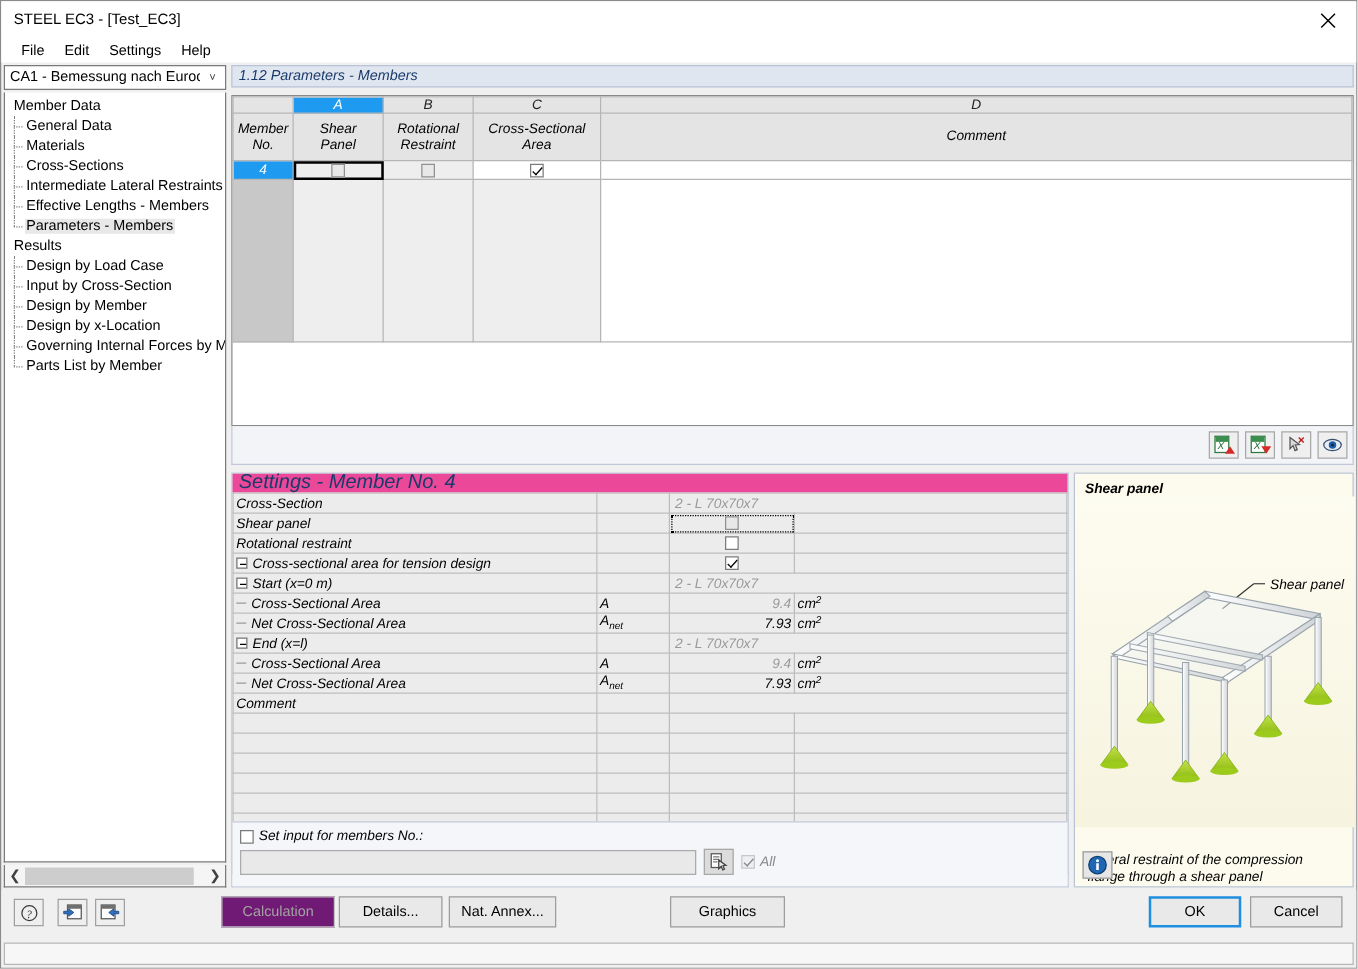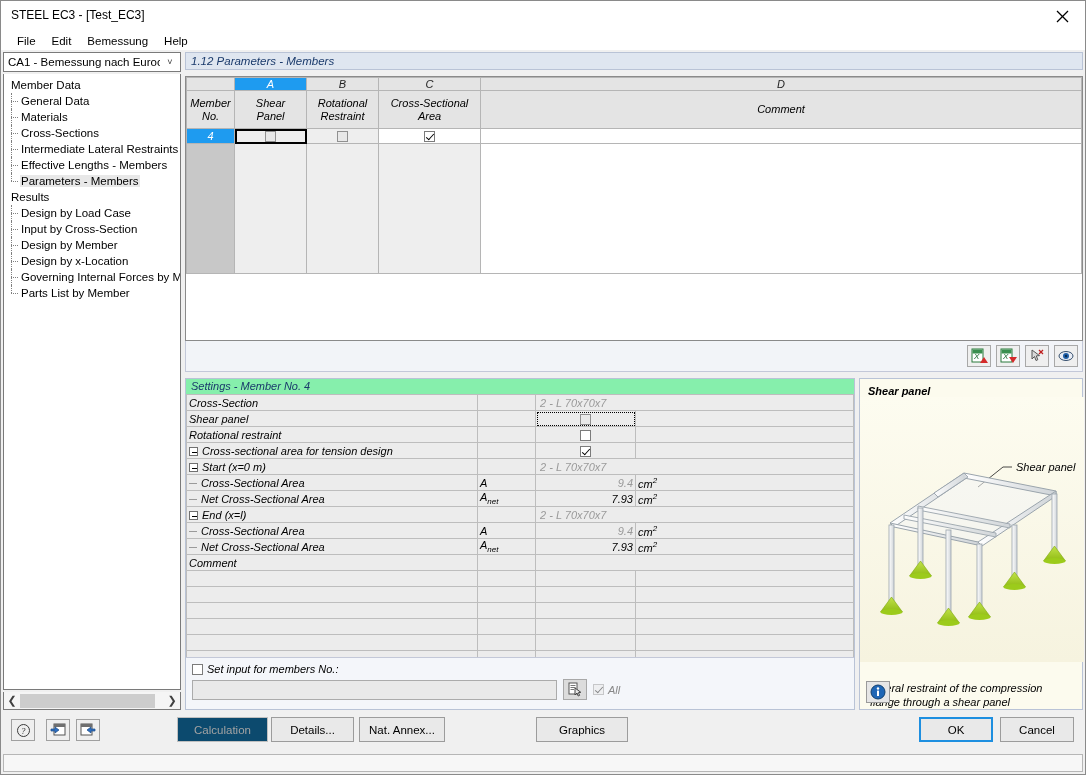--- a/index.html
+++ b/index.html
@@ -98,21 +98,21 @@
   .gridtools {
     position:absolute; left:0; right:0; top:289px; height:31px;
     background:#f2f4f8; border:1px solid #c3c8d8; border-top:none;
     display:flex; align-items:center; justify-content:flex-end; padding-right:4px; gap:5px;
   }
   .tbtn { width:24px; height:22px; border:1px solid #a8a8a8; background:#efefef;
     display:flex; align-items:center; justify-content:center; }
 
   
   .settings { position:absolute; left:0; top:326px; right:228px; bottom:0; border:1px solid #b9c3d6; background:#fff; }
-  .sethdr { height:15px; background:#86efac; color:#1a3a6b; font-size:11px; padding-left:5px; line-height:14px; }
+  .sethdr { height:15px; background:#ec4899; color:#1a3a6b; font-size:16px; padding-left:5px; line-height:14px; }
   table.stab { border-collapse:collapse; width:100%; table-layout:fixed; }
   table.stab td { border:1px solid #bdbdbd; height:16px; font-size:11px; padding:0 2px; background:#ececec; }
   td.lbl { padding-left:4px; background:#ececec; }
   td.sym { background:#ececec; padding-left:4px; }
   td.val { background:#ffffff; text-align:right; padding-right:4px; }
   td.val.gray { color:#9a9a9a; }
   td.val.info { color:#9a9a9a; text-align:left; padding-left:4px; background:#ececec; }
   td.unit { background:#ececec; padding-left:4px; }
   td.ctr { background:#ffffff; text-align:center; }
   td.ctr.focus { outline:1px dotted #000; outline-offset:-2px; }
@@ -143,21 +143,21 @@
   .infobtn { position:absolute; left:6px; bottom:6px; width:24px; height:22px;
     border:1px solid #9a9a9a; background:#e6e6e6; display:flex; align-items:center; justify-content:center; }
 
   
   .bottombar { position:absolute; left:0; right:0; bottom:0; height:62px; background:#f0f0f0; }
   .btnrow { position:absolute; left:0; right:0; top:3px; height:36px; }
   .ibtn { width:24px; height:22px; border:1px solid #a0a0a0; background:#efefef;
     display:flex; align-items:center; justify-content:center; position:absolute; top:4px; }
   .pbtn { position:absolute; top:2px; height:25px; border:1px solid #9c9c9c;
     background:#e9e9e9; font-size:11.5px; display:flex; align-items:center; justify-content:center; }
-  .pbtn.dis { color:#a3a3a3; background:#0c4a6e; border-color:#c0c0c0; }
+  .pbtn.dis { color:#a3a3a3; background:#701a75; border-color:#c0c0c0; }
   .pbtn.okfocus { border:2px solid #1e8fe0; background:#e9e9e9; }
   .statusbar { position:absolute; left:2px; right:2px; bottom:2px; height:18px;
     border:1px solid #b6b6b6; background:#f7f7f7; }
 </style>
 </head>
 <body>
 
 <div id="app">
 
   <div class="titlebar">
@@ -166,21 +166,21 @@
       <svg width="13" height="13" viewBox="0 0 13 13">
           <line x1="1" y1="1" x2="12" y2="12" stroke="#000" stroke-width="1.2"></line>
           <line x1="12" y1="1" x2="1" y2="12" stroke="#000" stroke-width="1.2"></line>
         </svg>
     </div>
   </div>
 
   <div class="menubar">
     <div class="mi">File</div>
     <div class="mi">Edit</div>
-    <div class="mi">Bemessung</div>
+    <div class="mi">Settings</div>
     <div class="mi">Help</div>
   </div>
 
   <div class="bodywrap">
 
     <div class="leftpane">
       <div class="combo">
         <div class="txt">CA1 - Bemessung nach Eurocod</div>
         <div class="arr">˅</div>
       </div>

